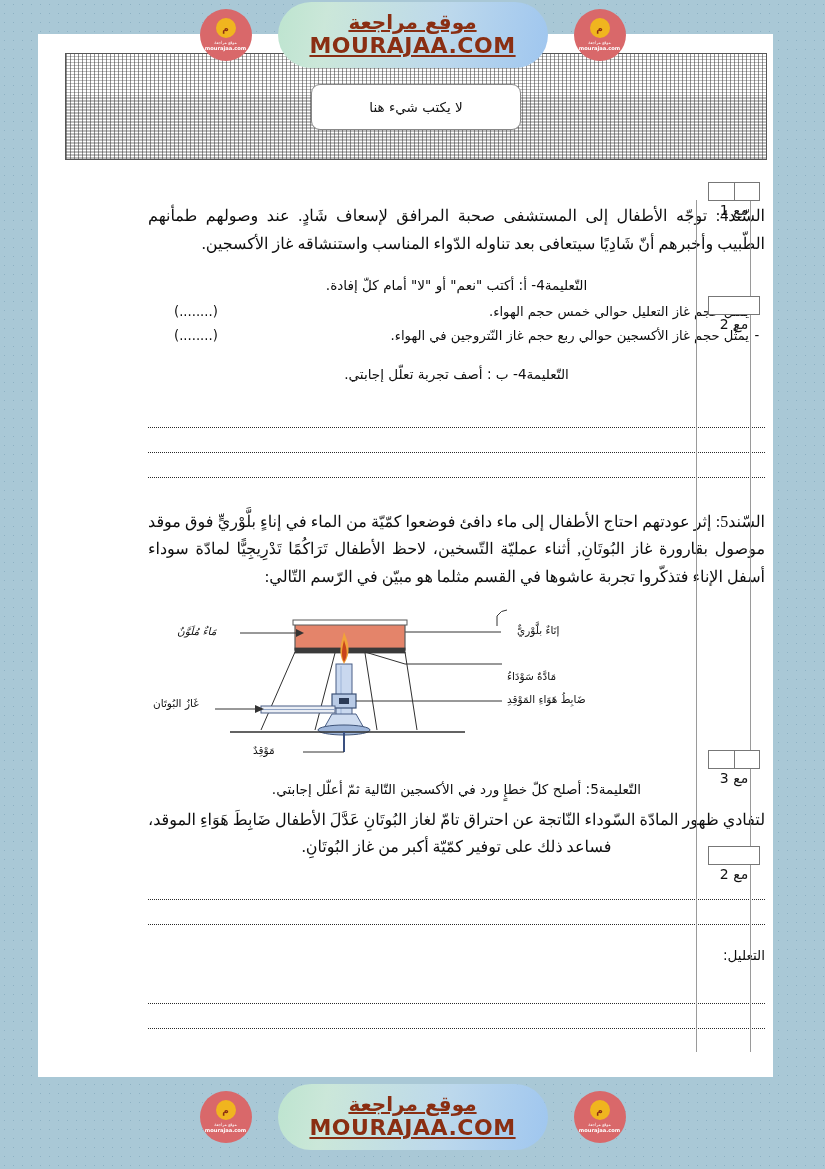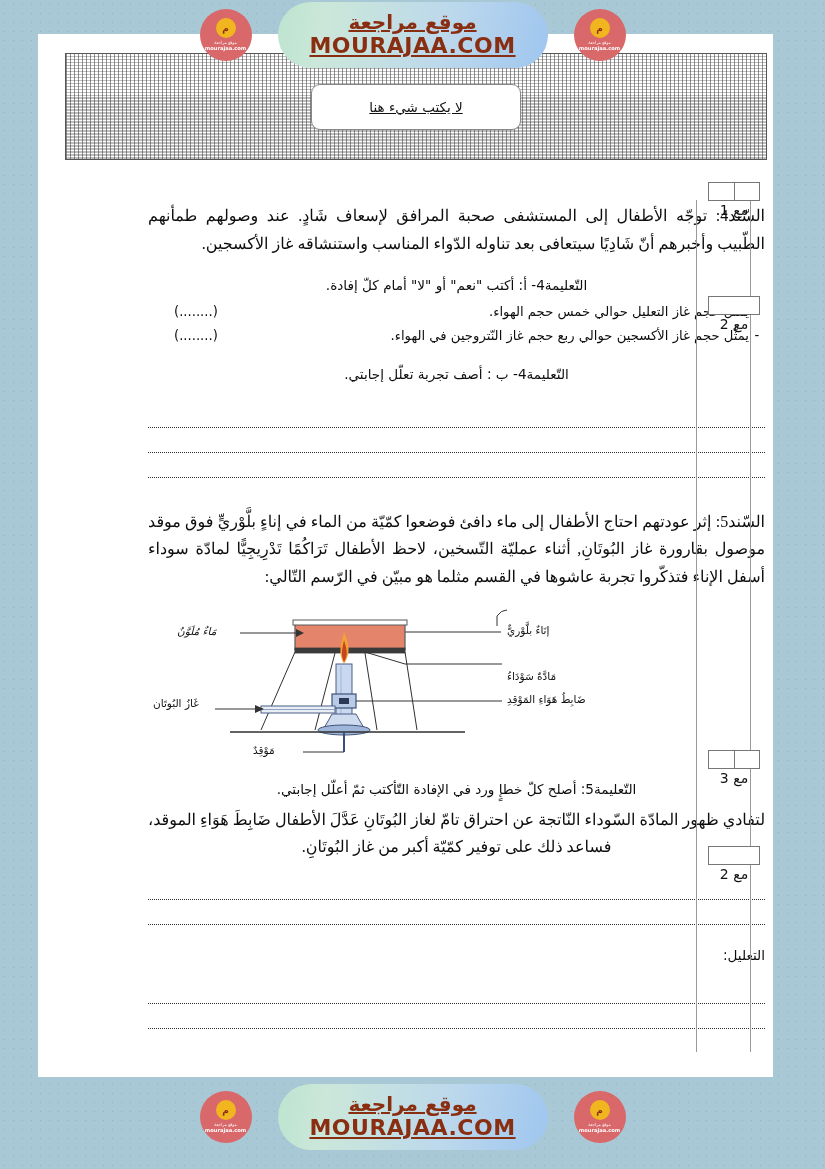--- a/index.html
+++ b/index.html
@@ -135,21 +135,20 @@
     border-radius: 9px;
     width: 208px;
     height: 44px;
     display: flex;
     align-items: center;
     justify-content: center;
     font-size: 13.5px;
     color: #111;
     direction: rtl;
     font-family: "DejaVu Sans", sans-serif;
-    text-decoration: underline;
   }
 
   
   .content {
     position: absolute;
     left: 27px;
     top: 160px;
     width: 700px;
     direction: rtl;
   }
@@ -402,30 +401,30 @@
 
           <path d="M258 128 L300 128 L291 112 L267 112 Z" fill="#cfdcf0" stroke="#4a5f86" stroke-width="1"></path>
           <ellipse cx="279" cy="128" rx="26" ry="5" fill="#9fb6da" stroke="#3d5277" stroke-width="1"></ellipse>
 
           <line x1="165" y1="130" x2="400" y2="130" stroke="#2f2f2f" stroke-width="1.6"></line>
 
           <line x1="279" y1="130" x2="279" y2="150" stroke="#3a5080" stroke-width="2"></line>
           <line x1="279" y1="150" x2="238" y2="150" stroke="#333" stroke-width="1"></line>
         </svg>
 
-        <div class="fig-label" style="left:442px; top:22px;">إنَاءٌ بلَّوْريٌّ</div>
+        <div class="fig-label" style="left:452px; top:22px;">إنَاءٌ بلَّوْريٌّ</div>
         <div class="fig-label" style="left:442px; top:68px;">مَادَّةٌ سَوْدَاءُ</div>
         <div class="fig-label" style="left:442px; top:91px;">ضَابِطُ هَوَاءِ المَوْقِدِ</div>
         <div class="fig-label" style="left:112px; top:23px;font-style:italic;">مَاءٌ مُلَوَّنٌ</div>
         <div class="fig-label" style="left:88px; top:95px;">غَازُ البُوتَان</div>
         <div class="fig-label" style="left:188px; top:142px;text-align:right;">مَوْقِدٌ</div>
       </div>
 
       <div style="height:4px"></div>
-      <p class="instr">التّعليمة5: أصلح كلّ خطإٍ ورد في الإفادة التّأكتب ثمّ أعلّل إجابتي.</p>
+      <p class="instr">التّعليمة5: أصلح كلّ خطإٍ ورد في الأكسجين التّالية ثمّ أعلّل إجابتي.</p>
       <p class="para center-last" style="margin-top:4px;">لتفادي ظهور المادّة السّوداء النّاتجة عن احتراق تامّ لغاز البُوتَانِ عَدَّلَ الأطفال ضَابِطَ هَوَاءِ الموقد، فساعد ذلك على توفير كمّيّة أكبر من غاز  البُوتَانِ.</p>
 
       <div class="dotgroup" style="margin-top:14px;">
         <div class="dots"></div>
         <div class="dots"></div>
       </div>
 
       <div style="height:18px"></div>
       <p class="instr right-al">التعليل:</p>
 

